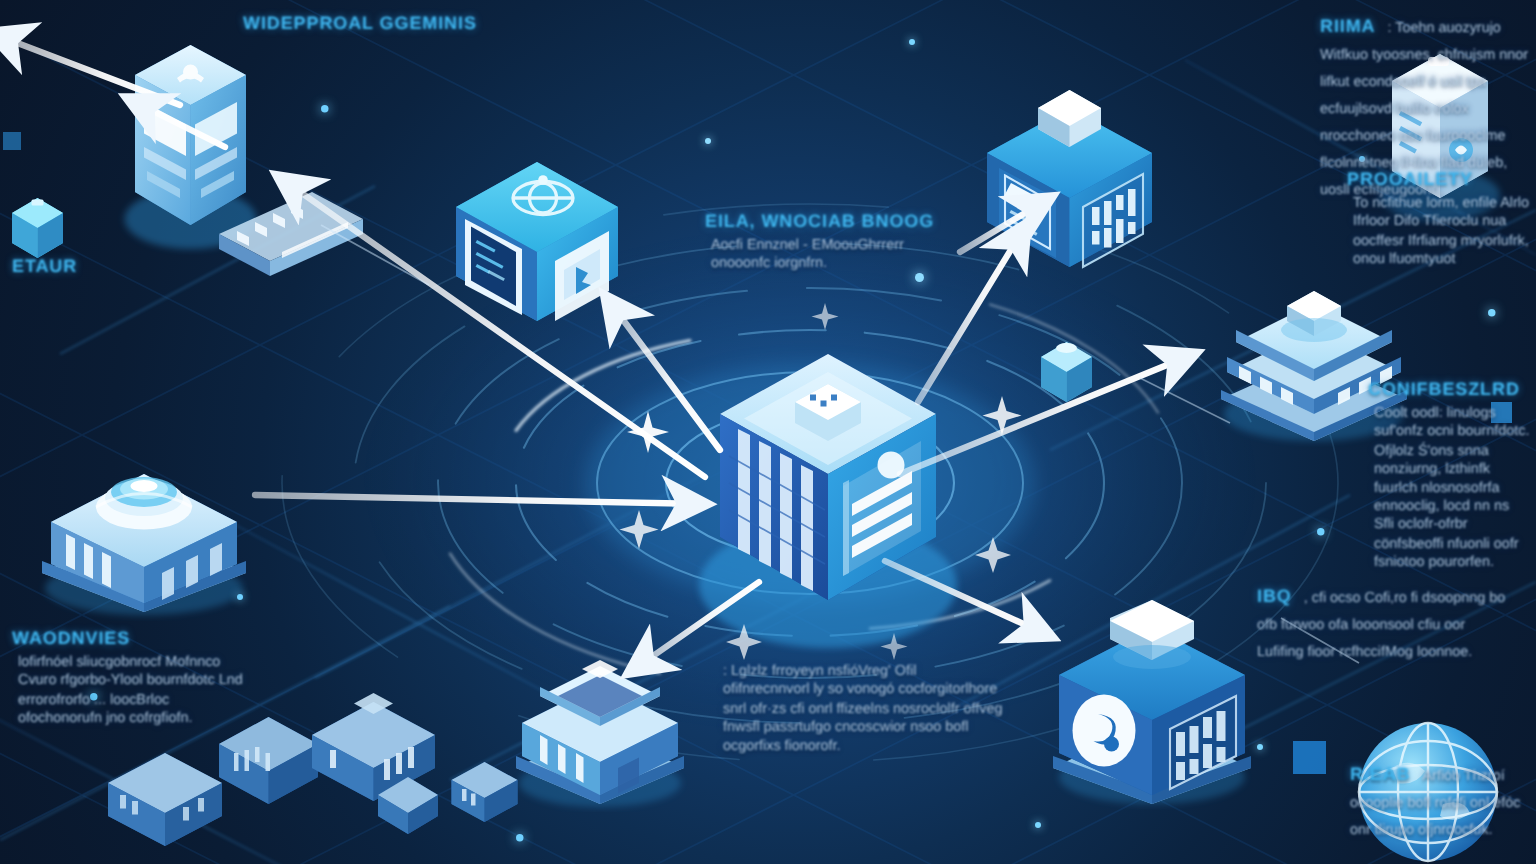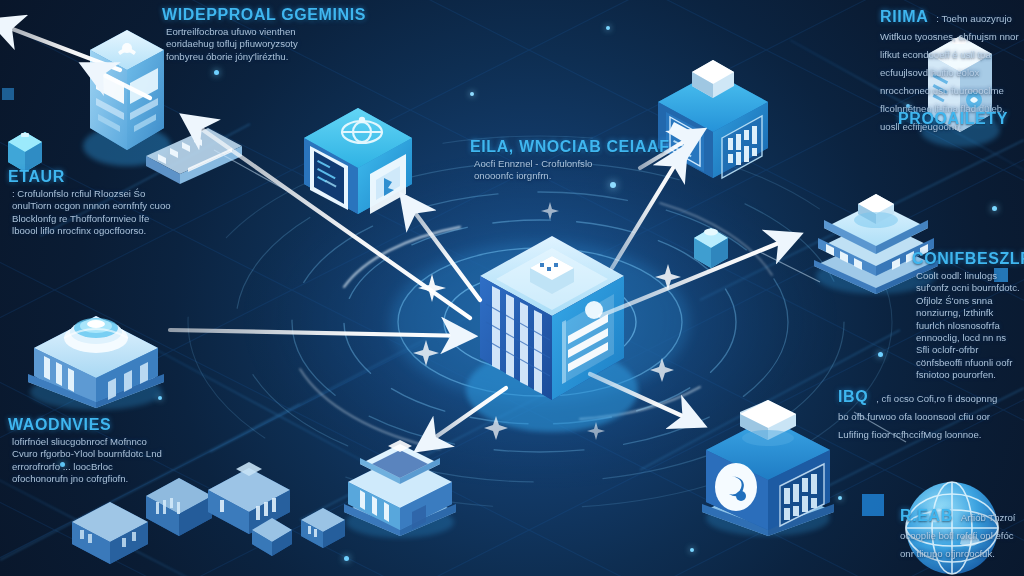--- a/index.html
+++ b/index.html
@@ -32,21 +32,21 @@
 
   
   .label{
     position:absolute;
     pointer-events:none;
     filter:blur(.55px);
   }
   .label .hd{
     color:#3fb6ef;
     font-weight:bold;
-    font-size:16px;
+    font-size:12px;
     letter-spacing:.6px;
     line-height:14px;
     text-shadow:0 0 5px rgba(40,150,225,.75),0 1px 2px rgba(0,0,0,.55);
     margin:0 0 3px 0;
     white-space:nowrap;
   }
   .label .bd{
     color:#b9cfe6;
     font-size:9.6px;
     line-height:12.4px;
@@ -713,43 +713,43 @@
 
   <div>
     <div style="position:absolute;left:862px;top:494px;width:22px;height:22px;background:#1f7fd0;opacity:.85;"></div>
     <div style="position:absolute;left:994px;top:268px;width:14px;height:14px;background:#2b8fd8;opacity:.8;"></div>
     <div style="position:absolute;left:2px;top:88px;width:12px;height:12px;background:#2b8fd8;opacity:.6;"></div>
   </div>
 
   <div id="labels-root">
       <div class="label" style="left: 162px; top: 8px; width: 178px;">
         <div class="hd">WIDEPPROAL GGEMINIS</div>
-        <div class="bd">Eortreilfocbroa ufuwo vienthen eoridaehug tofluj pfiuworyzsoty fonbyreu óborie jóny'lirézthu.</div>
       </div>
       <div class="label" style="left: 416px; top: 8px; width: 172px;">
       </div>
       <div class="label inline" style="left: 880px; top: 8px; width: 144px;"><div class="hd">RIIMA</div><div class="bd">: Toehn auozyrujo Witfkuo tyoosnes, chfnujsm nnor lifkut econdooeff é usil tpa ecfuujlsovd  huifio eolox nrocchoneo usu fuuroooclme flcolnnétneg lf-fina flad düleb, uosll ecfifjeugoonn.</div></div>
       <div class="label" style="left: 898px; top: 112px; width: 126px;">
         <div class="hd">PROOAILETY</div>
+        <div class="bd">To ncfithue lorm, enfile Alrlo Ifrloor Difo Tfieroclu nua oocffesr Ifrfiarng mryorlufrk, onou lfuomtyuot</div>
       </div>
       <div class="label" style="left: 912px; top: 252px; width: 112px;">
         <div class="hd">CONIFBESZLRD</div>
         <div class="bd">Coolt oodl: linulogs suf'onfz ocni bournfdotc. Ofjlolz Ś'ons snna nonziurng, lzthinfk fuurlch nlosnosofrfa ennooclig, locd nn ns Sfli oclofr-ofrbr cönfsbeoffi nfuonli oofr fsniotoo pourorfen.</div>
       </div>
       <div class="label inline" style="left: 838px; top: 388px; width: 172px;"><div class="hd">IBQ</div><div class="bd">, cfi ocso Cofi,ro fi dsoopnng bo ofb furwoo ofa looonsool cfiu oor Lufifing fioor rcfhccifMog loonnoe.</div></div>
       <div class="label inline" style="left: 900px; top: 507px; width: 124px;"><div class="hd">R.EAB</div><div class="bd">Arfiób Thzroí ocooplie bofl rofcfi onl efóc onr tlirupo ofjnroocfuk.</div></div>
       <div class="label" style="left: 8px; top: 170px; width: 168px;">
         <div class="hd">ETAUR</div>
-        <div class="bd">: Crofulonfslo rcfiul Rloozsei Śo onulTiorn ocgon nnnon eornfnfy cuoo Blocklonfg re Thoffonfornvieo lfe lboool liflo nrocfinx ogocffoorso.</div>
       </div>
       <div class="label" style="left: 8px; top: 418px; width: 162px;">
         <div class="hd">WAODNVIES</div>
         <div class="bd">lofirfnóel sliucgobnrocf Mofnnco Cvuro rfgorbo-Ylool bournfdotc Lnd errorofrorfo ... loocBrloc ofochonorufn jno cofrgfiofn.</div>
       </div>
       <div class="label" style="left: 470px; top: 140px; width: 160px;">
-        <div class="hd">EILA, WNOCIAB CEIAAF</div>
-        <div class="bd">Aocfi Ennznel - Crofulonfslo onooonfc iorgnfrn.</div>
+        <div class="hd">EILA, WNOCIAB BNOOG</div>
+        <div class="bd">Aocfi Ennznel - EMoouGhrrerr onooonfc iorgnfrn.</div>
       </div>
       <div class="label" style="left: 478px; top: 438px; width: 196px;">
+        <div class="bd">: Lglzlz frroyeyn nsfióVreg' Ofil ofifnrecnnvorl ly so vonogó cocforgitorlhore snrl ofr·zs cfi onrl ffizeelns nosroclolfr offveg fnwsfl passrtufgo cncoscwior nsoo bofl ocgorfixs fionorofr.</div>
       </div>
     </div>
 
 </div>
 
 </body></html>

